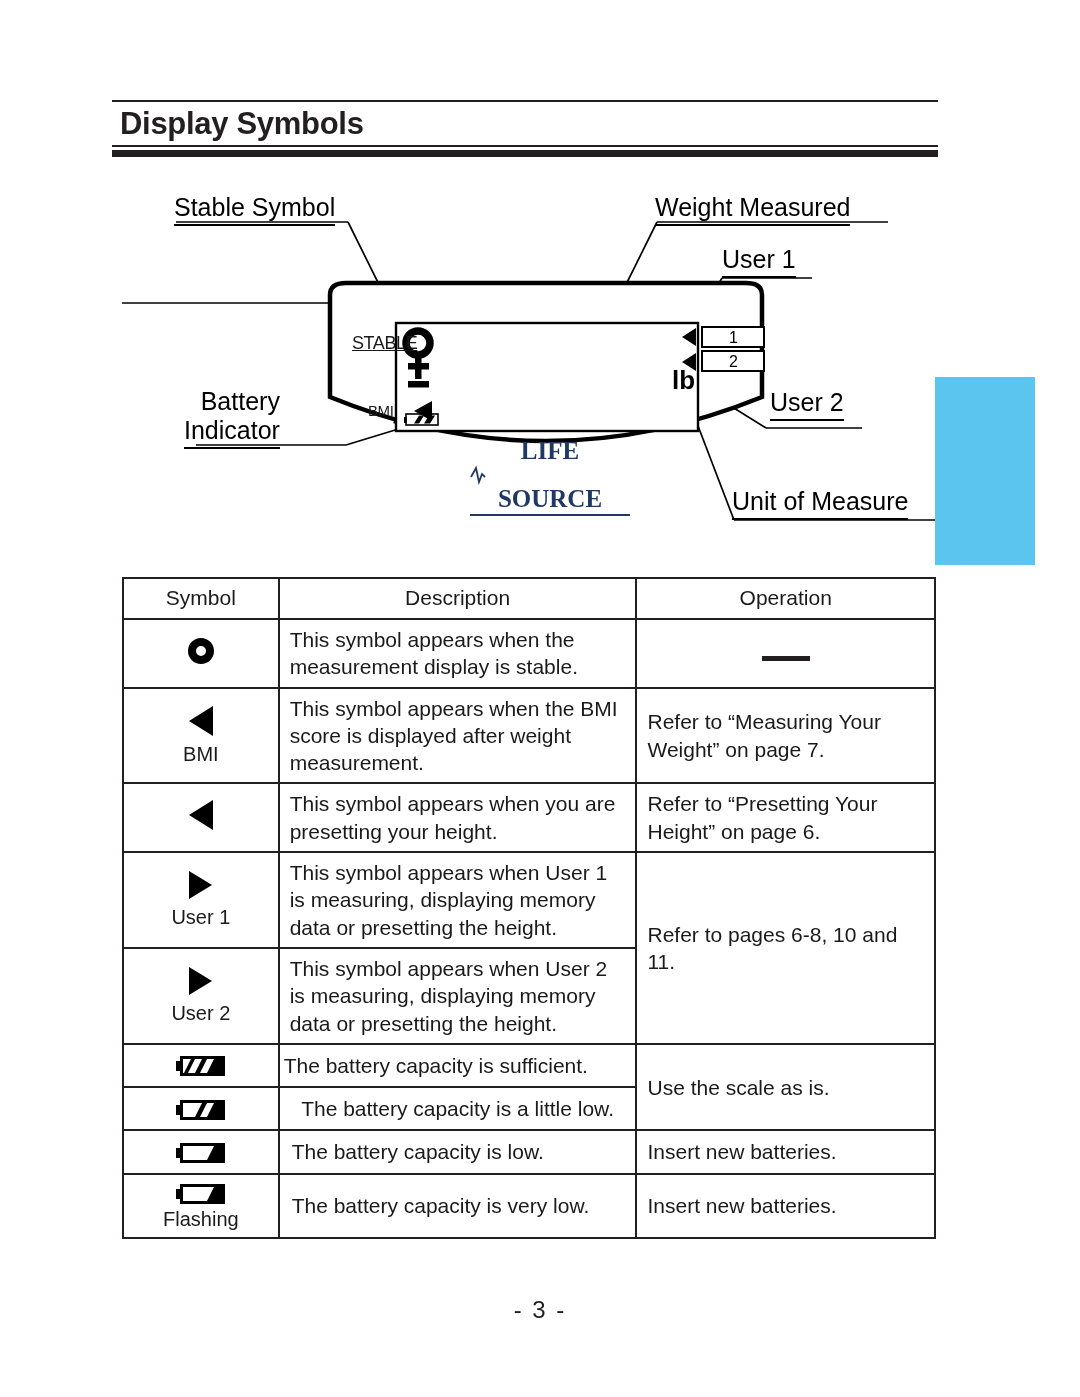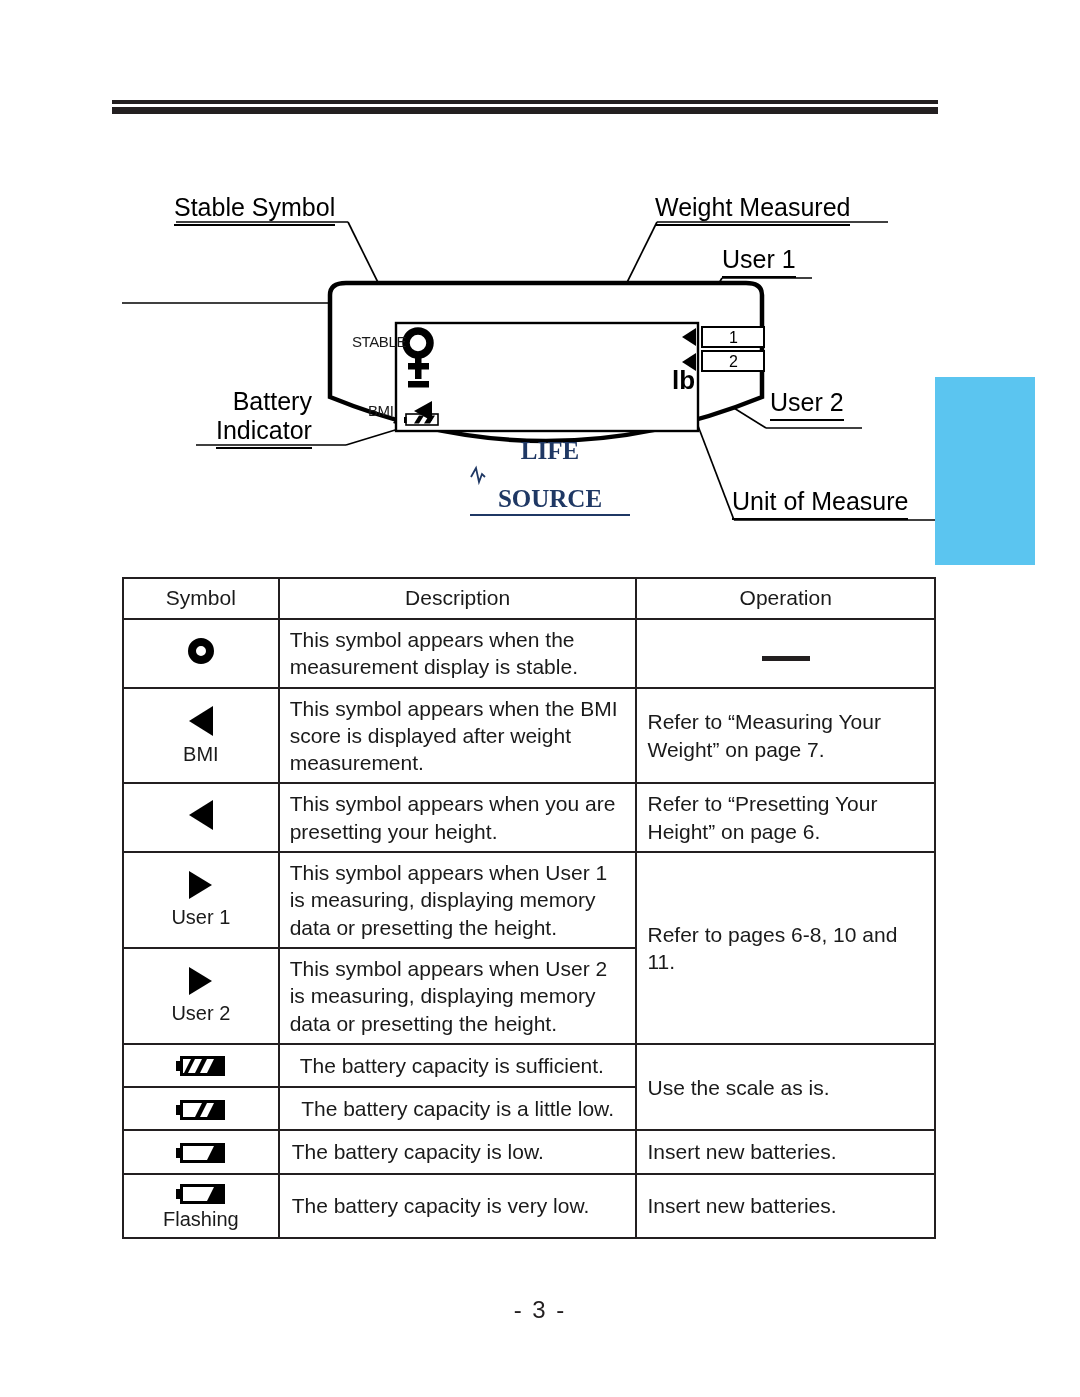--- a/index.html
+++ b/index.html
@@ -69,21 +69,21 @@
     display: block;
     border-bottom: 2px solid #000;
     padding-bottom: 2px;
   }
   .callout .noline { display: block; }
 
   #cal-stable   { left: 174px; top: 28px; }
   #cal-bmi      { left: 120px; top: 83px; }
   #cal-weight   { left: 655px; top: 28px; }
   #cal-user1    { left: 722px; top: 80px; }
-  #cal-battery  { left: 216px; top: 222px; text-align: right; }
+  #cal-battery  { left: 184px; top: 222px; text-align: right; }
   #cal-user2    { left: 770px; top: 223px; }
   #cal-unit     { left: 732px; top: 322px; }
 
   #blue-box {
     position: absolute;
     left: 935px;
     top: 212px;
     width: 100px;
     height: 188px;
     background: #5bc5f0;
@@ -161,20 +161,21 @@
     font-size: 24px;
     color: #231f20;
     letter-spacing: 2px;
   }
 </style>
 </head>
 <body>
 
 <div id="title-block">
   <div id="title-rule-top"></div>
+  <div id="page-title">Display Symbols</div>
   <div id="title-rule-mid"></div>
   <div id="title-rule-bot"></div>
 </div>
 
 <div id="diagram">
 
   <svg width="1080" height="390" viewBox="0 0 1080 390">
 
     <g stroke="#000" stroke-width="1.7" fill="none">
 
@@ -237,21 +238,21 @@
 
     <g>
       <rect x="702" y="162" width="62" height="20" fill="#fff" stroke="#000" stroke-width="2"></rect>
       <rect x="702" y="186" width="62" height="20" fill="#fff" stroke="#000" stroke-width="2"></rect>
     </g>
 
     <polygon points="696,163 696,181 682,172" fill="#000"></polygon>
     <polygon points="696,188 696,206 682,197" fill="#000"></polygon>
   </svg>
 
-  <div style="position:absolute;left:352px;top:168px;font-size:15px;letter-spacing:-0.4px;">STABLE</div>
+  <div style="position:absolute;left:352px;top:168px;font-size:18px;letter-spacing:-0.4px;text-decoration:underline;">STABLE</div>
   <div style="position:absolute;left:368px;top:237px;font-size:15px;letter-spacing:-0.4px;">BMI</div>
 
   <div style="position:absolute;left:672px;top:200px;font-size:26px;font-weight:bold;color:#000;">lb</div>
 
   <div style="position:absolute;left:729px;top:164px;font-size:16px;color:#000;">1</div>
   <div style="position:absolute;left:729px;top:188px;font-size:16px;color:#000;">2</div>
 
   <div style="position:absolute;left:470px;top:272px;width:160px;text-align:center;
               color:#1f3864;font-family:'Liberation Serif', serif;font-weight:bold;
               font-size:25px;letter-spacing:0px;border-bottom:2px solid #1f3864;padding-bottom:1px;">
@@ -347,21 +348,21 @@
       <td class="cell-sym" style="padding:6px 4px;">
         <svg class="batt" width="50" height="24" viewBox="0 0 50 24">
           <rect x="0" y="7" width="5" height="10" fill="#000"></rect>
           <rect x="4" y="2" width="45" height="20" fill="#000"></rect>
           <rect x="7" y="5" width="39" height="14" fill="#fff"></rect>
           <polygon points="8,19 15,5 19,5 12,19" fill="#000"></polygon>
           <polygon points="19,19 26,5 31,5 24,19" fill="#000"></polygon>
           <polygon points="31,19 38,5 46,5 46,19" fill="#000"></polygon>
         </svg>
       </td>
-      <td class="cell-desc" style="padding:7px 20px;">The battery capacity is sufficient.</td>
+      <td class="cell-desc" style="padding:7px 4px;">The battery capacity is sufficient.</td>
       <td class="cell-op cell-op-mid" rowspan="2">Use the scale as is.</td>
     </tr>
 
     <tr>
       <td class="cell-sym" style="padding:6px 4px;">
         <svg class="batt" width="50" height="24" viewBox="0 0 50 24">
           <rect x="0" y="7" width="5" height="10" fill="#000"></rect>
           <rect x="4" y="2" width="45" height="20" fill="#000"></rect>
           <rect x="7" y="5" width="39" height="14" fill="#fff"></rect>
           <polygon points="19,19 26,5 31,5 24,19" fill="#000"></polygon>

